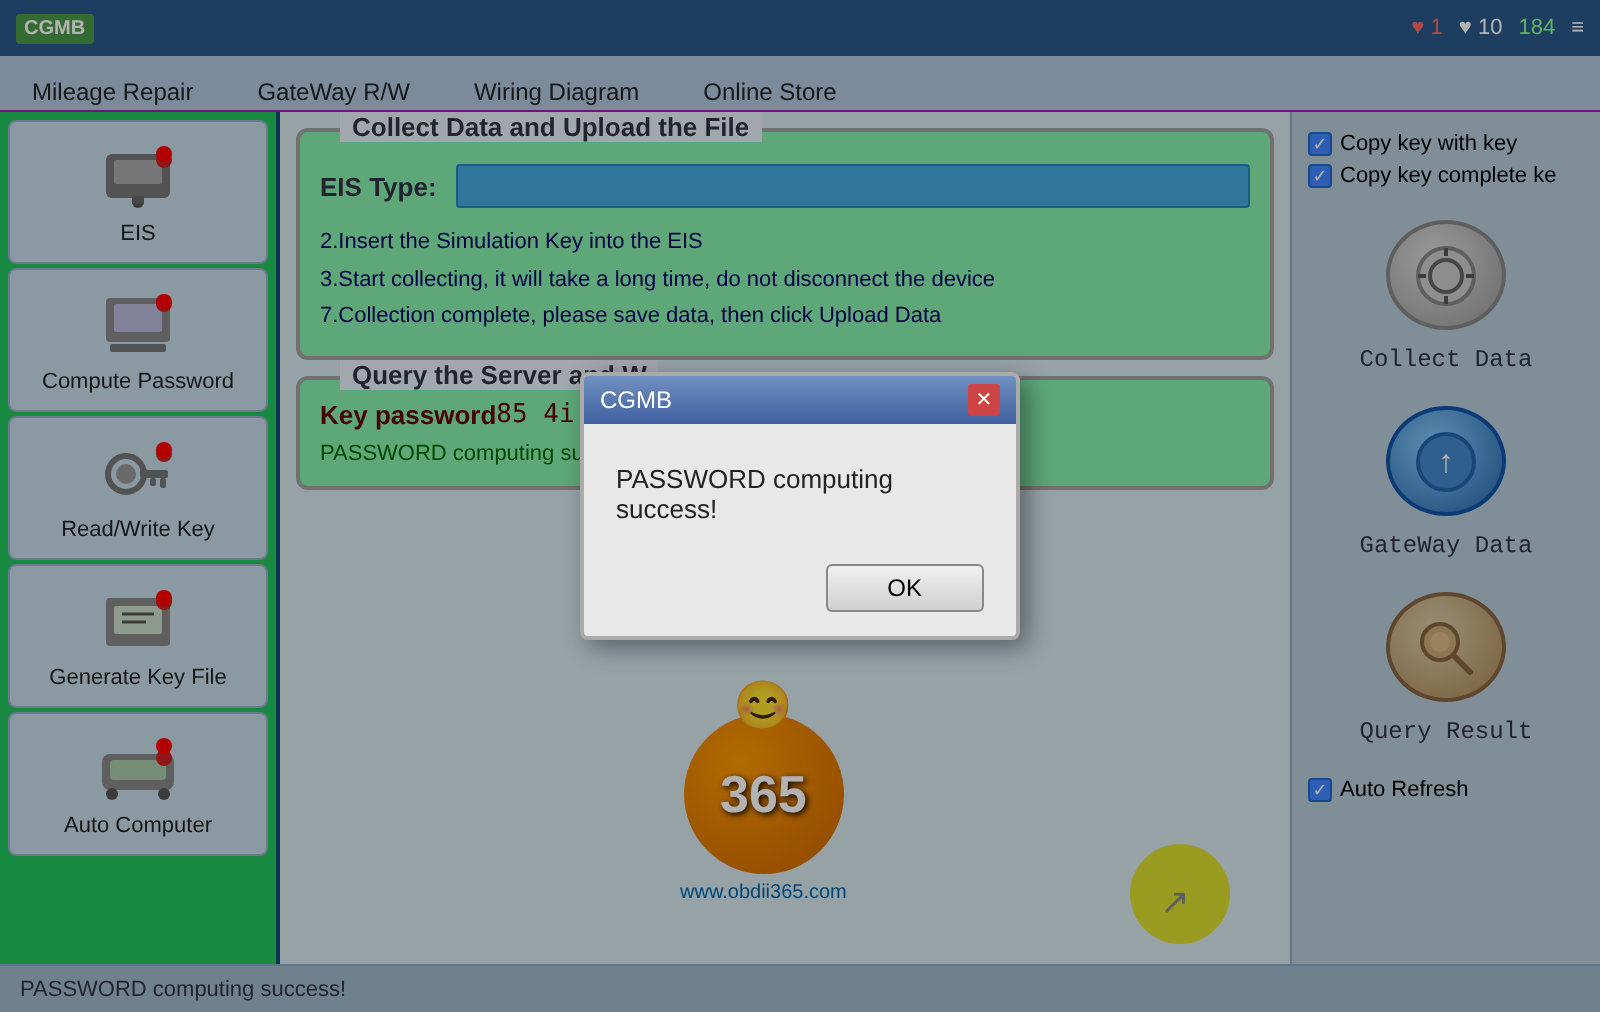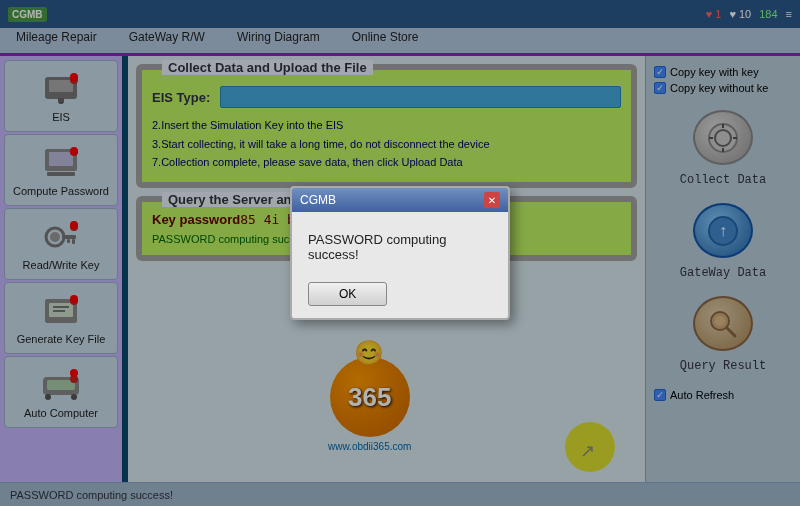--- a/index.html
+++ b/index.html
@@ -18,39 +18,39 @@
     .title-bar-logo { background: #4a9a4a; color: white; font-size: 10px; font-weight: bold; padding: 2px 4px; border-radius: 2px; }
     .title-bar-right { display: flex; align-items: center; gap: 8px; color: white; font-size: 11px; }
     .signal-icon { color: #ff6666; }
     .battery-icon { color: #88ff88; }
 
     
     .menu-bar {
       background: #b0c8e0;
       height: 28px;
       display: flex;
-      align-items: flex-start;
+      align-items: flex-end;
       padding: 0 10px;
       gap: 20px;
-      border-bottom: 3px solid #a21caf;
+      border-bottom: 1px solid #a21caf;
     }
     .menu-item { font-size: 12px; color: #222; cursor: pointer; padding: 2px 6px; }
 
     
     .main-layout { display: flex; height: calc(506px - 56px - 24px); }
 
     
     .sidebar {
-      width: 128px;
-      background: #c4b5fd;
+      width: 140px;
+      background: #22c55e;
       display: flex;
       flex-direction: column;
       padding: 4px;
       gap: 2px;
-      border-right: 6px solid #0c4a6e;
+      border-right: 2px solid #0c4a6e;
     }
     .sidebar-item {
       display: flex;
       flex-direction: column;
       align-items: center;
       padding: 8px 4px;
       cursor: pointer;
       border-radius: 4px;
       background: #c8dce8;
       border: 1px solid #9ab0c8;
@@ -62,23 +62,23 @@
     
     .center-content {
       flex: 1;
       background: #d8e8f0;
       padding: 8px;
       position: relative;
       overflow: hidden;
     }
 
     .section-box {
-      border: 6px solid #a3a3a3;
+      border: 2px solid #a3a3a3;
       border-radius: 6px;
-      background: #bef264;
+      background: #86efac;
       padding: 10px;
       margin-bottom: 8px;
       position: relative;
     }
     .section-title {
       position: absolute;
       top: -10px;
       left: 20px;
       background: #e8f0f8;
       padding: 0 6px;
@@ -180,21 +180,21 @@
       width: 16px;
       height: 16px;
       border-radius: 2px;
       cursor: pointer;
       font-size: 10px;
       display: flex;
       align-items: center;
       justify-content: center;
     }
     .modal-body { padding: 20px 16px 12px; font-size: 13px; color: #222; text-align: left; }
-    .modal-footer { padding: 8px 16px 12px; display: flex; justify-content: flex-start; }
+    .modal-footer { padding: 8px 16px 12px; display: flex; justify-content: flex-end; }
     .ok-button {
       background: linear-gradient(to bottom, #f0f0f0, #d0d0d0);
       border: 1px solid #888;
       padding: 4px 30px;
       cursor: pointer;
       font-size: 12px;
       border-radius: 3px;
     }
 
     
@@ -346,21 +346,21 @@
 
       <div class="right-panel">
 
         <div>
           <div class="checkbox-row" style="margin-bottom:4px;">
             <div class="checkbox-checked">✓</div>
             <span>Copy key with key</span>
           </div>
           <div class="checkbox-row">
             <div class="checkbox-checked">✓</div>
-            <span>Copy key without ke</span>
+            <span>Copy key complete ke</span>
           </div>
         </div>
 
         <div class="right-button">
           <div class="right-btn-icon btn-gray">
             <svg width="36" height="36" viewBox="0 0 36 36">
               <circle cx="18" cy="18" r="14" fill="#ccc" stroke="#888" stroke-width="2"></circle>
               <circle cx="18" cy="18" r="8" fill="none" stroke="#666" stroke-width="2"></circle>
               <line x1="18" y1="4" x2="18" y2="8" stroke="#555" stroke-width="2"></line>
               <line x1="18" y1="28" x2="18" y2="32" stroke="#555" stroke-width="2"></line>

